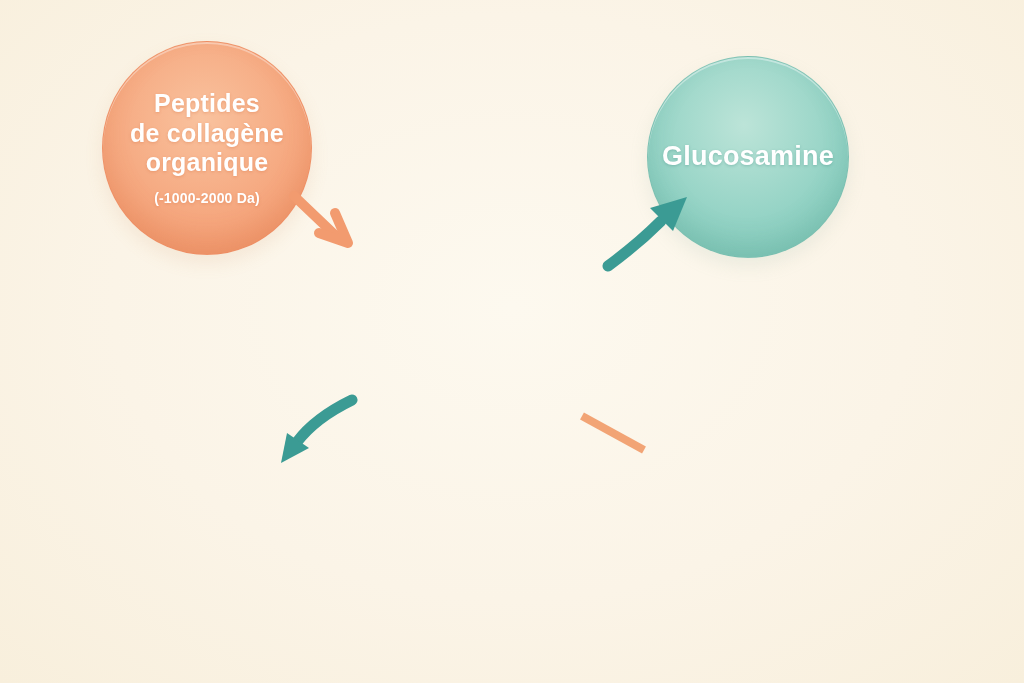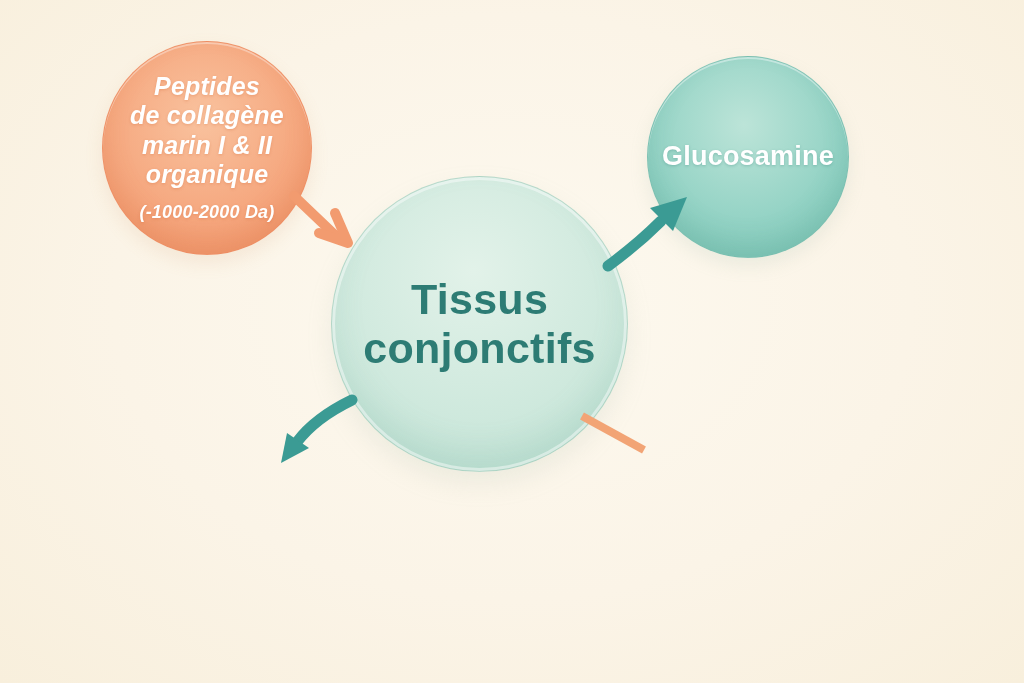--- a/index.html
+++ b/index.html
@@ -41,54 +41,47 @@
     box-shadow:inset 0 0 0 3px rgba(255,255,255,.45), inset 0 -18px 32px rgba(90,160,140,.14), 0 12px 24px rgba(170,190,170,.18);
     color:var(--text_teal);
   }
   .node-peptides{left:102px;top:41px;width:208px;height:212px;}
   .node-center{left:331px;top:176px;width:295px;height:294px;}
   .node-glucosamine{left:647px;top:56px;width:200px;height:200px;}
   .node-msm{left:132px;top:406px;width:190px;height:189px;}
   .node-chondroitine{left:613px;top:397px;width:206px;height:206px;}
 
   .ln{display:block;}
-  .node-peptides .ln{font-size:25px;font-weight:bold;line-height:1.18;letter-spacing:.2px;font-style:italic;}
-  .node-peptides .sub{font-size:18px;font-weight:bold;line-height:1.3;margin-top:11px;}
+  .node-peptides .ln{font-size:25px;font-weight:bold;line-height:1.18;letter-spacing:.2px;}
+  .node-peptides .sub{font-size:14px;font-weight:bold;line-height:1.3;margin-top:11px;}
   .node-center .ln{font-size:43px;font-weight:bold;line-height:1.14;letter-spacing:.3px;}
   .node-glucosamine .ln{font-size:27px;font-weight:bold;line-height:1.25;letter-spacing:.2px;}
   .node-msm .title{font-size:33px;font-weight:bold;line-height:1.15;}
   .node-msm .ln{font-size:25px;font-weight:500;line-height:1.22;}
   .node-chondroitine .ln{font-size:29px;font-weight:bold;letter-spacing:.3px;}
 
   svg.connectors{
     position:absolute;left:0;top:0;z-index:2;
     pointer-events:none;
   }
 </style>
 </head>
 <body>
 
 <div class="canvas">
 
   <div class="node orange node-peptides">
     <div class="node-text">
       <span class="ln">Peptides</span>
       <span class="ln">de collagène</span>
-      <span class="ln">marin I &amp; II</span>
       <span class="ln">organique</span>
       <span class="ln sub">(-1000-2000 Da)</span>
     </div>
   </div>
 
-  <div class="node mint node-center">
-    <div class="node-text">
-      <span class="ln">Tissus</span>
-      <span class="ln">conjonctifs</span>
-    </div>
-  </div>
 
   <div class="node teal node-glucosamine">
     <div class="node-text">
       <span class="ln">Glucosamine</span>
     </div>
   </div>
 
 
 
   <svg class="connectors" width="1024" height="683" viewBox="0 0 1024 683">

